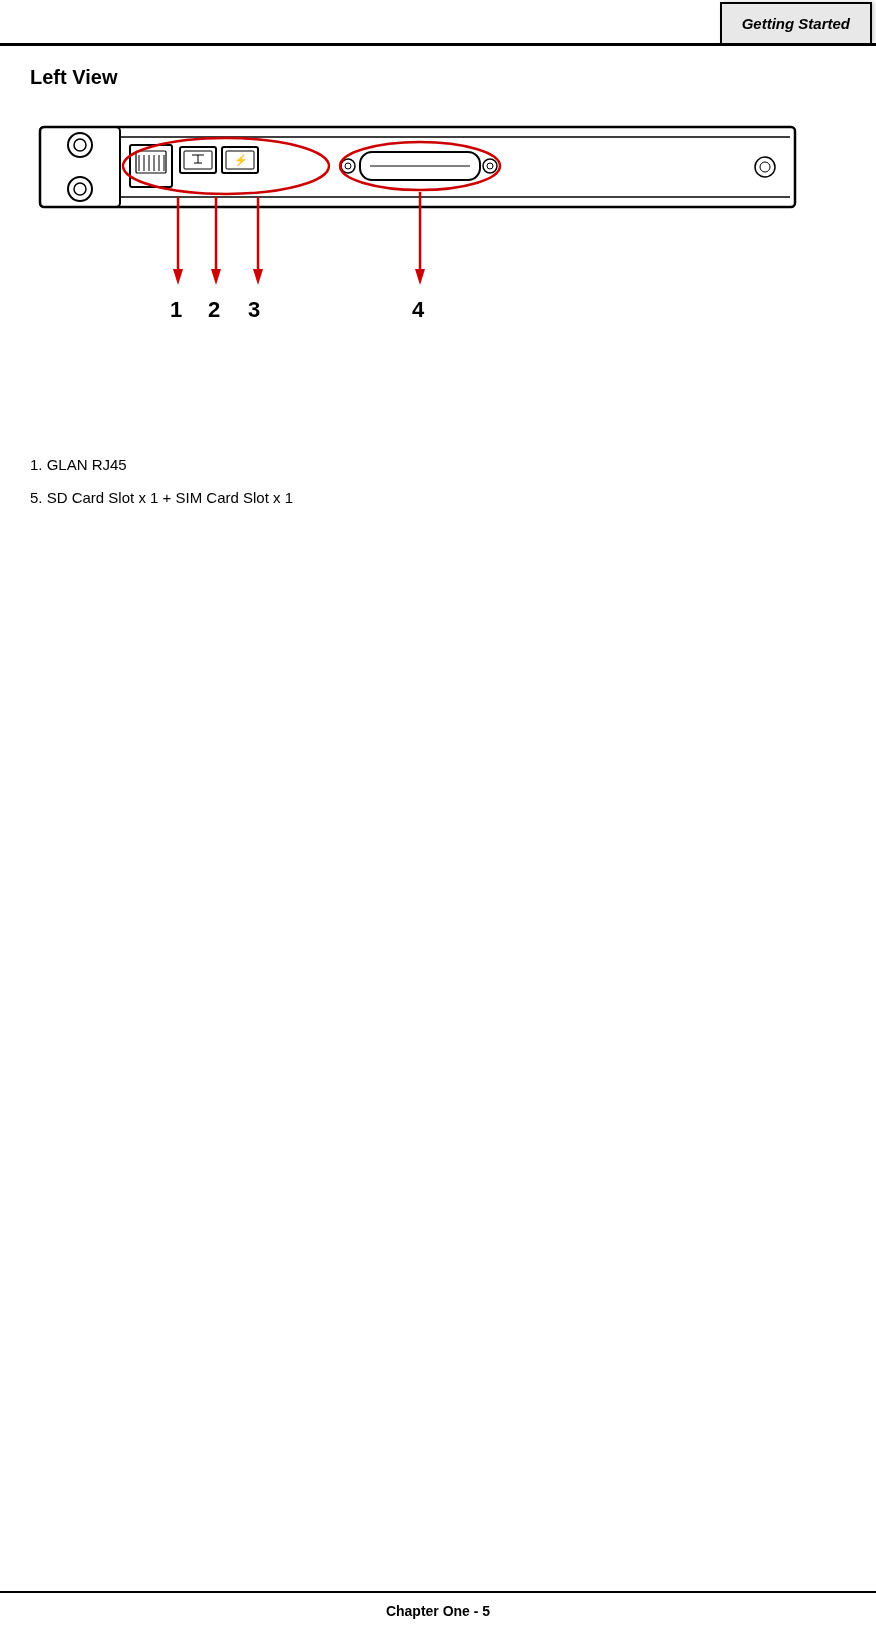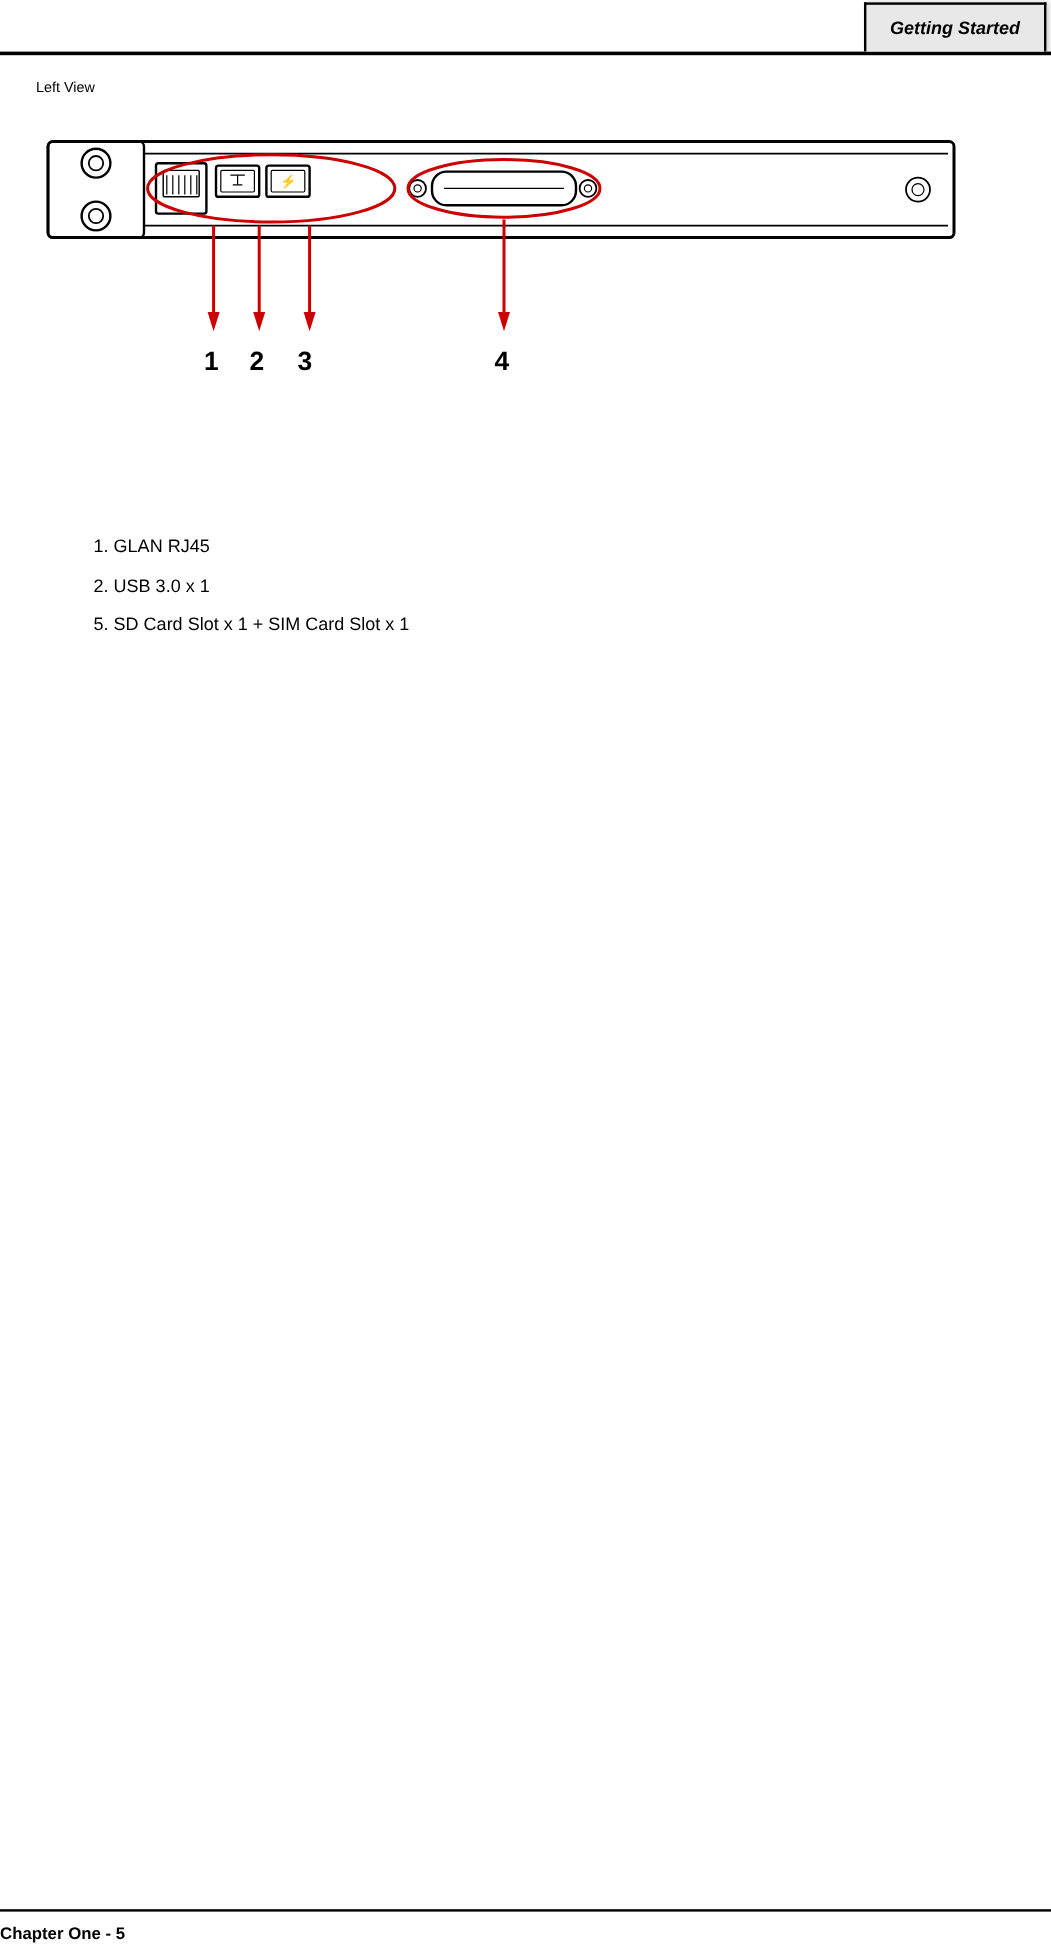--- a/index.html
+++ b/index.html
@@ -37,22 +37,22 @@
       margin-top: 2px;
       box-shadow: 2px 0 4px rgba(0,0,0,0.2);
     }
 
     
     .page-content {
       padding: 20px 30px 60px 30px;
     }
 
     .section-title {
-      font-size: 12px;
-      font-weight: normal;
+      font-size: 20px;
+      font-weight: bold;
       margin-bottom: 18px;
     }
 
     
     .diagram-container {
       margin: 10px 0 24px 0;
       position: relative;
       width: 780px;
       height: 320px;
     }
@@ -65,31 +65,30 @@
 
     
     .item-list {
       margin-top: 10px;
       line-height: 1.9;
     }
 
     .item-list p {
       font-size: 15px;
       margin-bottom: 4px;
-      margin-left: 48px;
     }
 
     
     .page-footer {
       position: absolute;
       bottom: 0;
       left: 0;
       right: 0;
       border-top: 2px solid #000;
-      text-align: left;
+      text-align: center;
       padding: 10px 0;
       font-weight: bold;
       font-size: 14px;
     }
   </style>
 </head>
 <body>
 
 <div class="top-bar">
   <div class="getting-started-tab">
@@ -171,21 +170,20 @@
       <text x="140" y="210" font-size="22" font-weight="bold" fill="#000" font-family="Arial">1</text>
       <text x="178" y="210" font-size="22" font-weight="bold" fill="#000" font-family="Arial">2</text>
       <text x="218" y="210" font-size="22" font-weight="bold" fill="#000" font-family="Arial">3</text>
       <text x="382" y="210" font-size="22" font-weight="bold" fill="#000" font-family="Arial">4</text>
 
     </svg>
   </div>
 
   <div class="item-list">
     <p>1. GLAN RJ45</p>
-    <p>2. USB 3.0 x 1</p>
     <p>5. SD Card Slot x 1 + SIM Card Slot x 1</p>
   </div>
 
 </div>
 
 <div class="page-footer">
   <span>Chapter One - 5</span>
 </div>
 
 </body></html>

